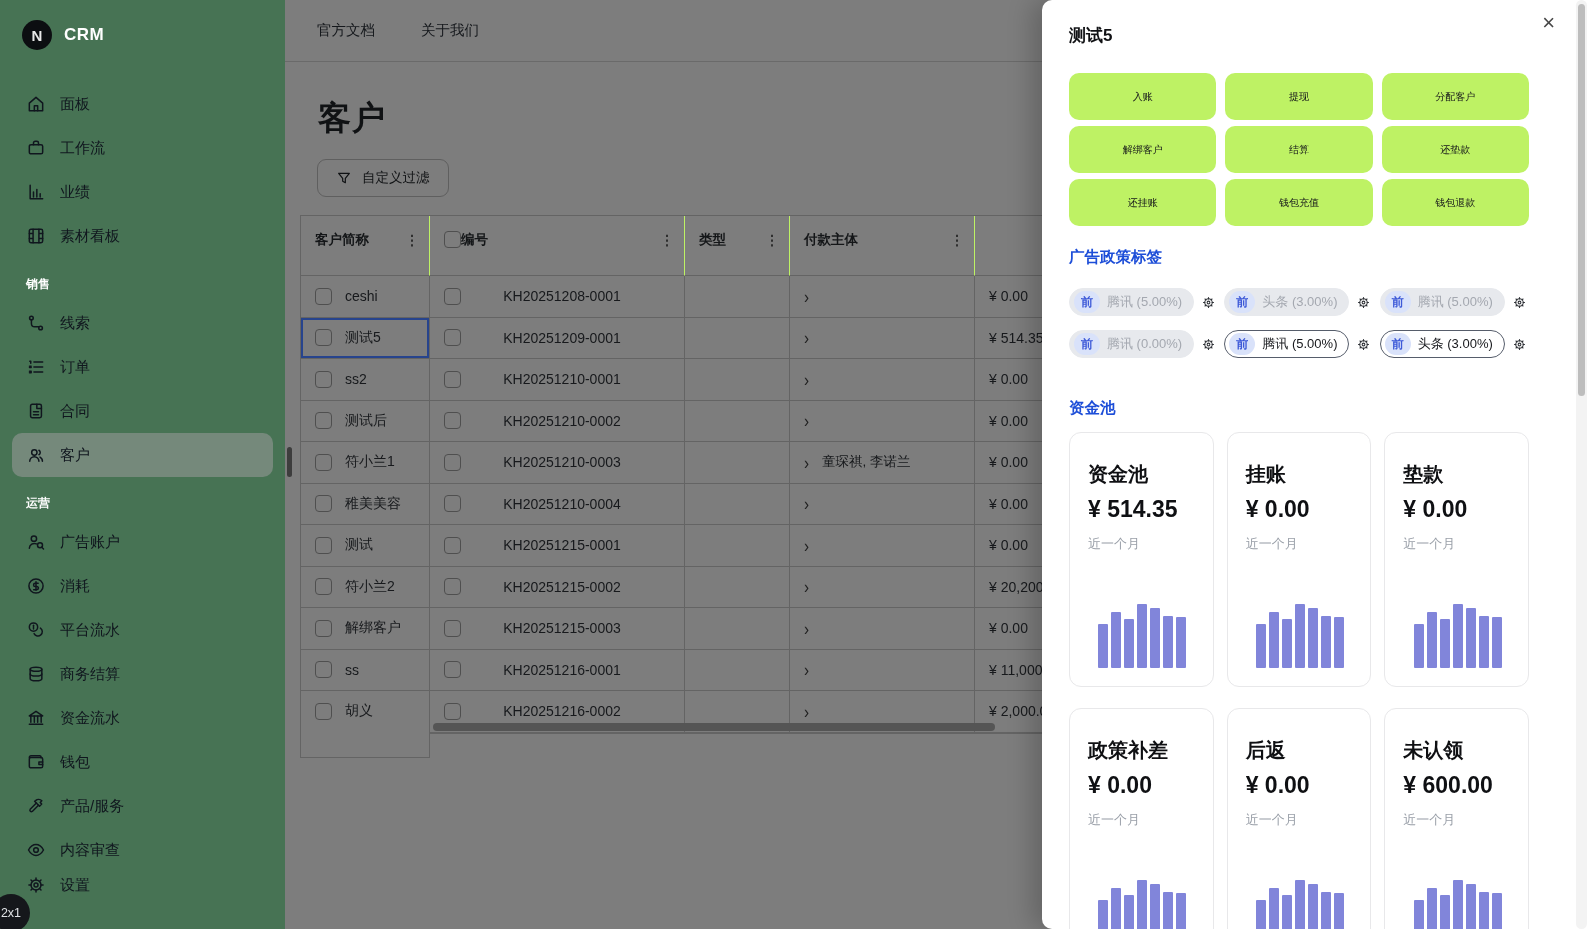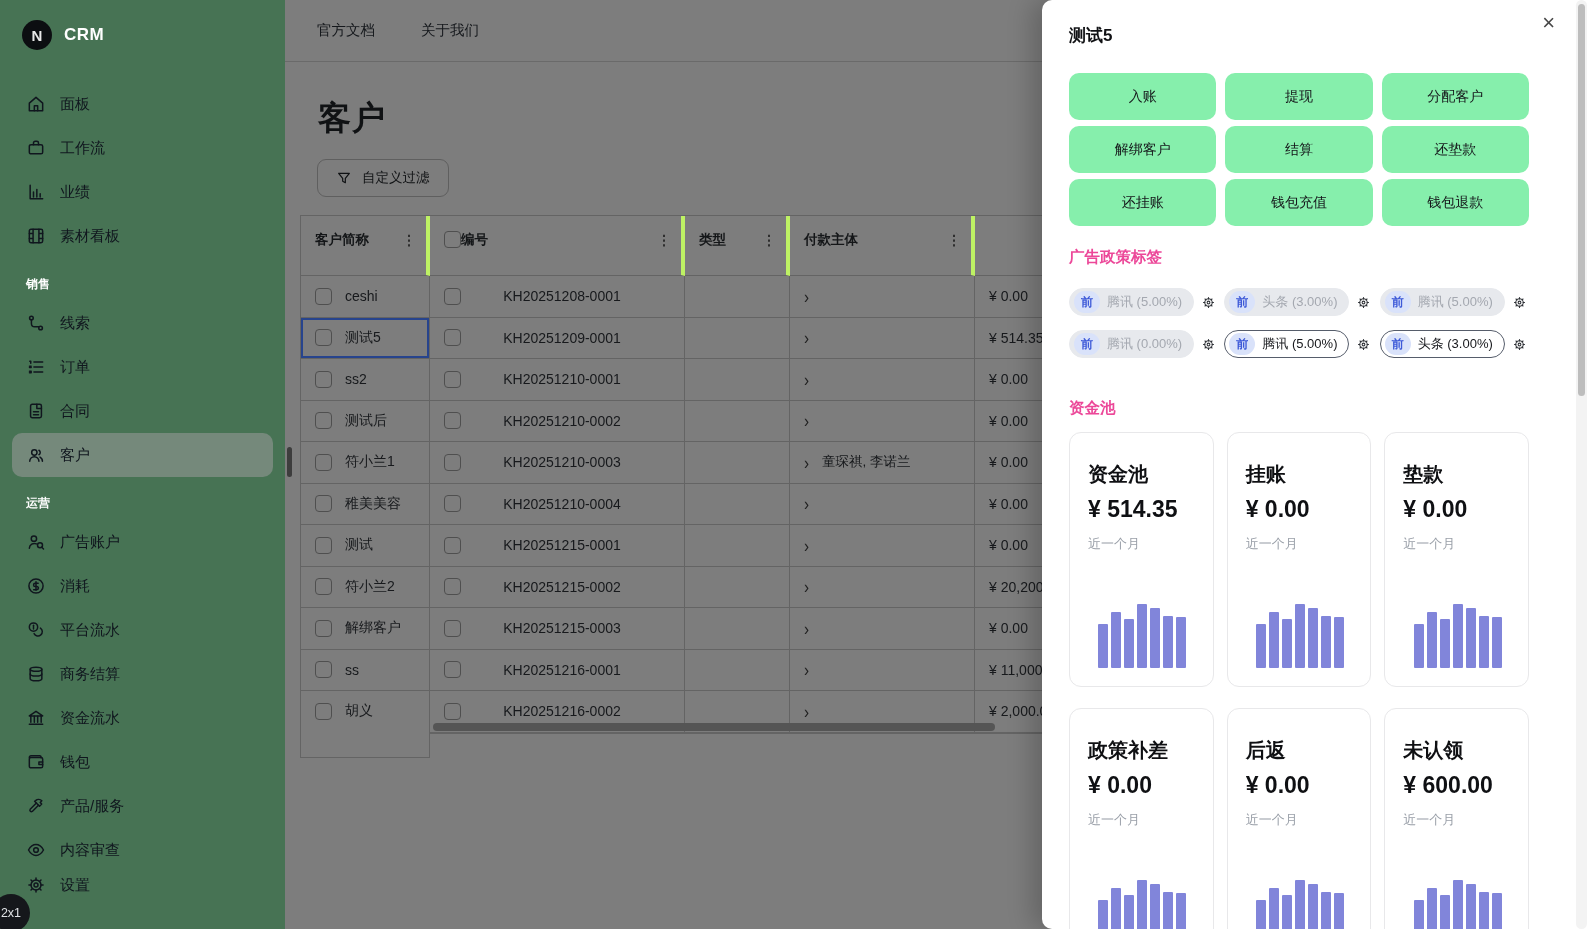--- a/index.html
+++ b/index.html
@@ -27,21 +27,21 @@
 
   
   .page-title { position:absolute; left:318px; top:96px; font-size:33px; font-weight:700; color:#101214; letter-spacing:1px; z-index:1; }
   .filter-btn { position:absolute; left:317px; top:159px; height:38px; padding:0 18px; border:1px solid #5f5f5f; border-radius:9px; display:flex; align-items:center; gap:10px; font-size:13.5px; color:#101214; background:transparent; z-index:1; }
   .filter-btn svg { width:16px; height:16px; stroke:#101214; fill:none; stroke-width:1.8; stroke-linejoin:round; }
 
   
   .table-wrap { position:absolute; left:300px; top:215px; width:940px; border:1px solid #646464; z-index:1; background:#7d7d7d; }
   .tgrid { display:grid; grid-template-columns:129px 255px 105px 185px 264px; }
   .thead { height:60px; }
-  .th { border-right:4px solid #bef264; border-bottom:1px solid #646464; display:flex; align-items:center; font-size:13.5px; font-weight:700; color:#141618; padding:0 10px 12px 14px; }
+  .th { border-right:1px solid #bef264; border-bottom:1px solid #646464; display:flex; align-items:center; font-size:13.5px; font-weight:700; color:#141618; padding:0 10px 12px 14px; }
   .th:last-child { border-right:none; }
   .th .dots, .tdots { margin-left:auto; color:#2e2e2e; font-size:14px; cursor:pointer; }
   .th-group { display:flex; flex-direction:column; padding:0; border-right:none; }
   .th-group .gtop { flex:1; display:flex; align-items:center; padding:0 10px; border-bottom:1px solid #646464; font-size:13.5px; font-weight:700; }
   .th-group .gbot { flex:1; display:flex; align-items:center; padding:0 10px; font-size:13.5px; font-weight:700; }
   .trow { height:41.5px; }
   .td { border-right:1px solid #646464; border-bottom:1px solid #646464; display:flex; align-items:center; gap:13px; font-size:14px; color:#17191c; padding:0 8px 0 14px; overflow:hidden; white-space:nowrap; }
   .td:last-child { border-right:none; }
   .td.num span.cellnum { flex:1; text-align:center; padding-right:26px; }
   .td.selected { box-shadow: inset 0 0 0 2px #27448d; }
@@ -51,22 +51,22 @@
   .hscroll { position:absolute; left:132px; top:507px; width:562px; height:8px; background:#555555; border-radius:4px; cursor:grab; }
   .table-stub { position:absolute; left:300px; top:731.5px; width:130px; height:26px; border-left:1px solid #646464; border-right:1px solid #646464; border-bottom:1px solid #646464; background:#7d7d7d; z-index:1; }
   .drag-pill { position:absolute; left:287px; top:447px; width:5px; height:30px; background:#3d3d3d; border-radius:3px; z-index:2; cursor:grab; }
 
   
   .drawer { position:absolute; left:1042px; top:0; width:547px; height:929px; background:#ffffff; border-radius:10px 0 0 10px; box-shadow:-10px 0 26px rgba(0,0,0,.20); z-index:5; padding:24px 0 0 27px; }
   .drawer-inner { width:460px; }
   .drawer-title { font-size:17px; font-weight:700; color:#101114; }
   .drawer-close { position:absolute; right:34px; top:12px; font-size:22px; color:#474747; cursor:pointer; line-height:1; }
   .actions { margin-top:26px; display:grid; grid-template-columns:repeat(3,1fr); gap:6px 9px; }
-  .action-btn { height:47px; background:#86efac; border:none; border-radius:10px; font-size:14px; color:#141519; font-family:inherit; cursor:pointer; }
-  .sec-heading { margin-top:21px; font-size:15.5px; font-weight:700; color:#ec4899; }
+  .action-btn { height:47px; background:#bef264; border:none; border-radius:10px; font-size:10px; color:#141519; font-family:inherit; cursor:pointer; }
+  .sec-heading { margin-top:21px; font-size:15.5px; font-weight:700; color:#1d4ed8; }
   .tags-grid { margin-top:20px; display:grid; grid-template-columns:repeat(3,1fr); gap:14px 6px; }
   .tag-cell { display:flex; align-items:center; gap:7px; }
   .tag-pill { display:inline-flex; align-items:center; gap:7px; height:28px; padding:0 11px 0 4px; border-radius:999px; font-size:13px; background:#e7e9ed; color:#a4a8b0; border:1px solid #e7e9ed; cursor:pointer; white-space:nowrap; }
   .tag-pill.active { background:#ffffff; color:#17181c; border:1px solid #565d6b; }
   .tag-badge { background:#d9e2fa; color:#3e5ad8; border-radius:999px; padding:2.5px 7px; font-size:12px; font-weight:bold; }
   .gear-sm { width:15px; height:15px; stroke:#2e3136; fill:none; stroke-width:1.7; stroke-linecap:round; cursor:pointer; flex:0 0 auto; }
   .fund-heading { margin-top:40px; }
   .cards-grid { margin-top:13px; display:grid; grid-template-columns:repeat(3,1fr); gap:21px 13px; }
   .fund-card { height:255px; border:1px solid #e8e8ea; border-radius:12px; background:#fff; padding:20px 16px 14px 18px; display:flex; flex-direction:column; overflow:hidden; }
   .card-title { font-size:20px; font-weight:700; color:#0f1013; margin-top:8px; }

